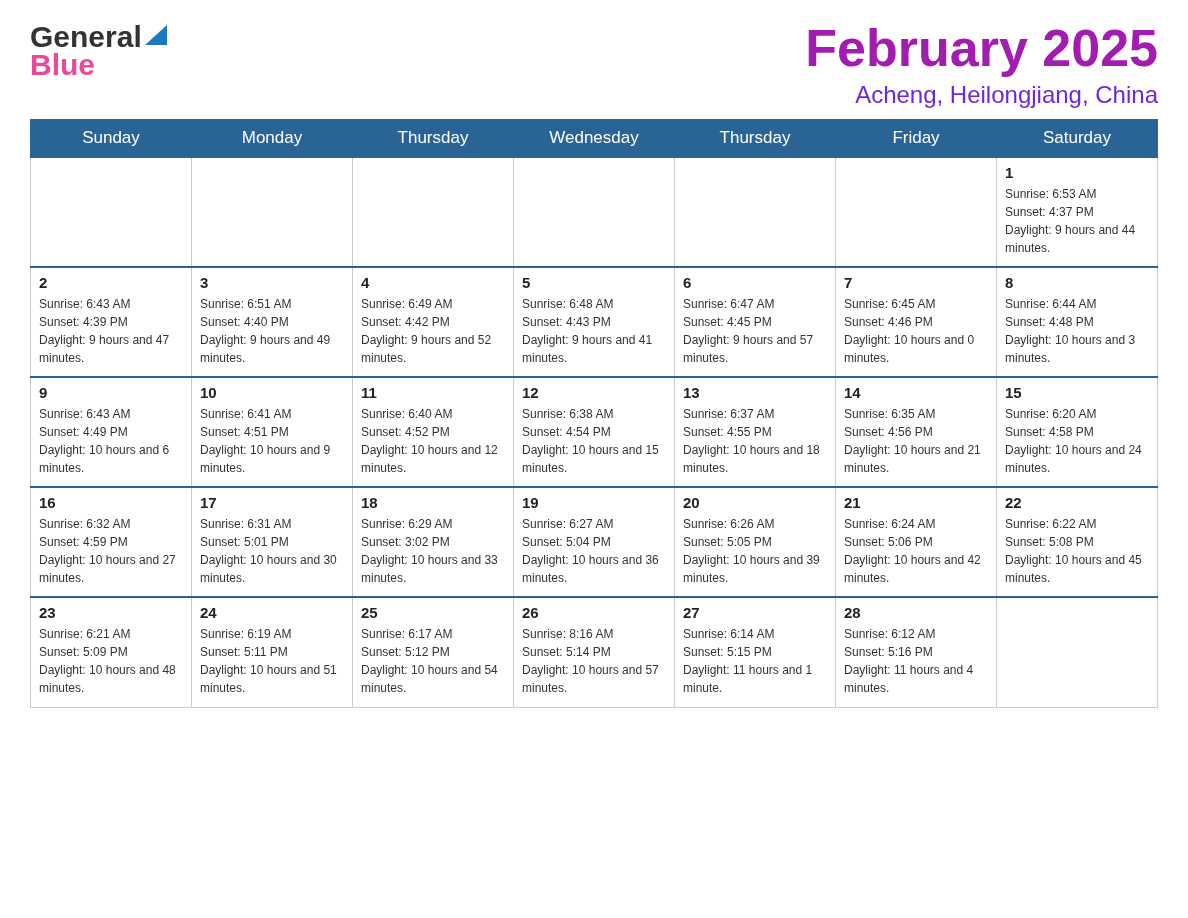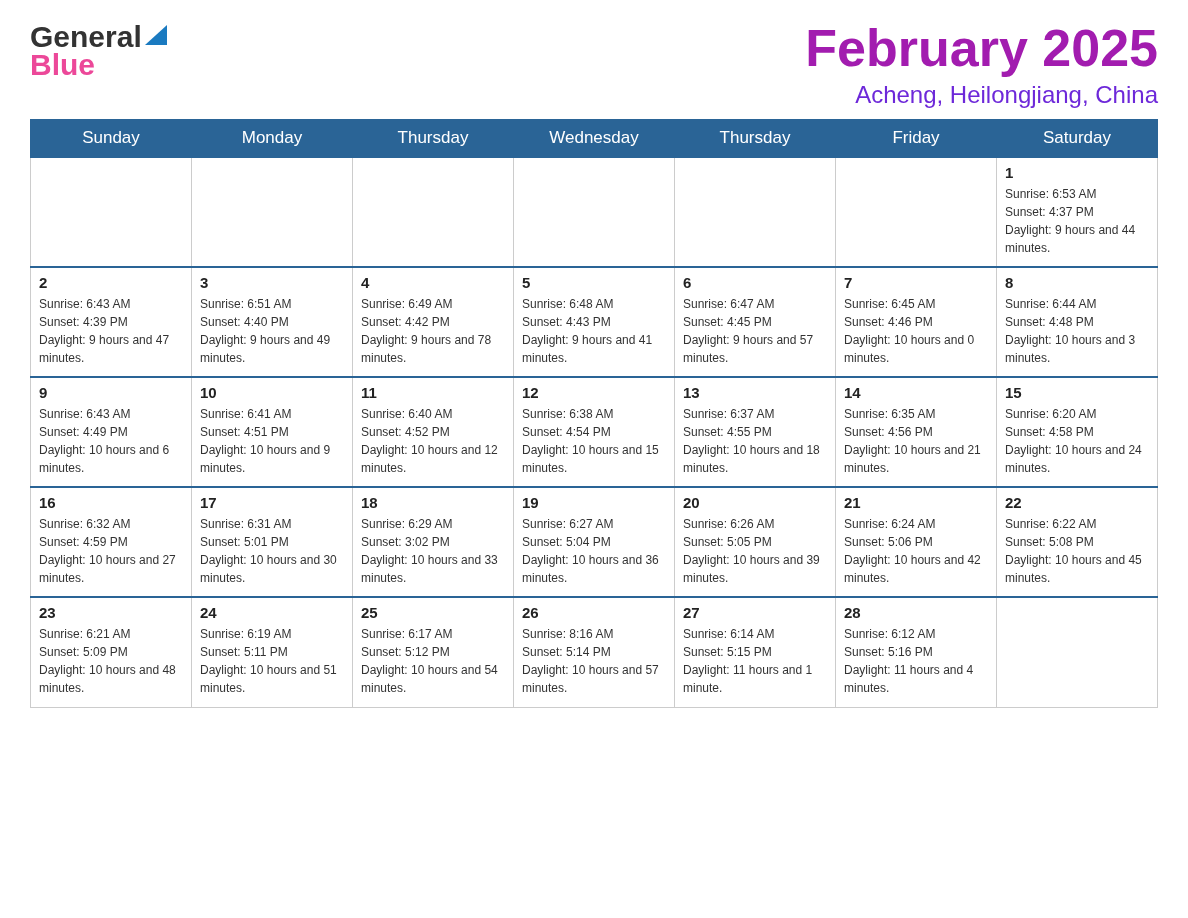--- a/index.html
+++ b/index.html
@@ -152,21 +152,21 @@
         <td>
           <span class="day-number">3</span>
           <div class="day-info">Sunrise: 6:51 AM</div>
           <div class="day-info">Sunset: 4:40 PM</div>
           <div class="day-info">Daylight: 9 hours and 49 minutes.</div>
         </td>
         <td>
           <span class="day-number">4</span>
           <div class="day-info">Sunrise: 6:49 AM</div>
           <div class="day-info">Sunset: 4:42 PM</div>
-          <div class="day-info">Daylight: 9 hours and 78 minutes.</div>
+          <div class="day-info">Daylight: 9 hours and 52 minutes.</div>
         </td>
         <td>
           <span class="day-number">5</span>
           <div class="day-info">Sunrise: 6:48 AM</div>
           <div class="day-info">Sunset: 4:43 PM</div>
           <div class="day-info">Daylight: 9 hours and 41 minutes.</div>
         </td>
         <td>
           <span class="day-number">6</span>
           <div class="day-info">Sunrise: 6:47 AM</div>

